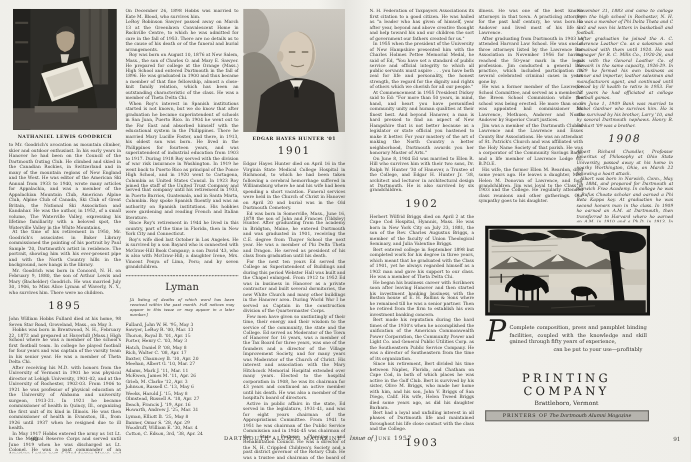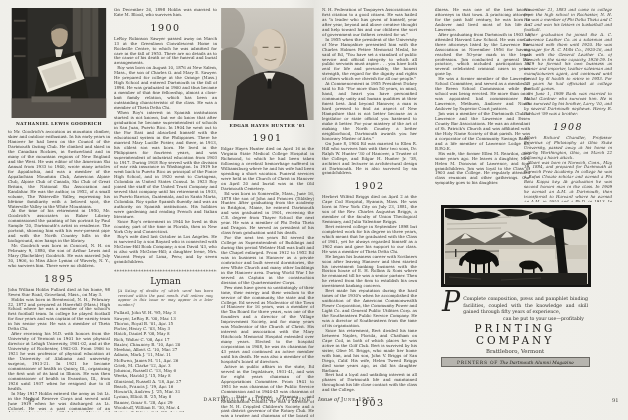--- a/index.html
+++ b/index.html
@@ -24,21 +24,21 @@
   .footer-issue .sc { letter-spacing:0.7px; font-variant:small-caps; }
   .ad { position:absolute; left:438px; top:205px; width:154px; }
   .ad-frame { display:block; width:150px; height:82px; margin-left:3px; }
   .ad-body { position:relative; margin-top:3px; }
   .ad-p { float:left; font-size:27px; font-style:italic; line-height:0.85; margin:1px 3px 0 4px; color:#23221f; }
   .ad-copy { font-size:4.7px; line-height:1.4; text-align:justify; padding:6px 4px 0 2px; color:#2f2d29; }
   .ad-copy-last { clear:none; text-align:right; font-size:4.7px; padding-right:8px; color:#2f2d29; }
   .ad-name { clear:both; text-align:center; margin-top:4px; white-space:nowrap; color:#1f1e1b; }
   .ad-the { font-size:8px; letter-spacing:1px; vertical-align:2px; margin-right:2px; }
   .ad-vermont { font-size:17px; letter-spacing:4px; }
-  .ad-name2 { text-align:center; font-size:10.5px; letter-spacing:3px; color:#1f1e1b; margin-top:1px; }
+  .ad-name2 { text-align:center; font-size:10.5px; letter-spacing:3px; color:#1f1e1b; margin-top:17px; }
   .ad-city { text-align:center; font-size:5.4px; margin-top:2.5px; color:#2f2d29; }
   .ad-banner { margin:3px 2px 0 3px; background:#b6b4ae; border:0.5px solid #6b6964; text-align:center; font-size:4.4px; padding:1.5px 0; color:#26251f; }
   .ad-banner .pre { letter-spacing:0.8px; }
   .ad-banner .ti { font-style:italic; }
 </style>
 </head>
 <body>
 
 <div class="spread">
 
@@ -73,21 +73,20 @@
         <div class="para">Hobbs was born in Brentwood, N. H., February 22, 1872 and prepared at Haverhill (Mass.) High School where he was a member of the school's first football team. In college he played football for four years and was captain of the varsity team in his senior year. He was a member of Theta Delta Chi.</div>
         <div class="para">After receiving his M.D. with honors from the University of Vermont in 1901 he was physical director at Lehigh University, 1901-02, and at the University of Rochester, 1902-03. From 1906 to 1921 he was professor of physical education at the University of Alabama and university surgeon, 1913-21. In 1921 he became commissioner of health in Quincy, Ill., organizing the first unit of its kind in Illinois. He was then commissioner of health in Evanston, Ill., from 1926 until 1937 when he resigned due to ill health.</div>
         <div class="para">In May 1917 Hobbs entered the army as 1st Lt. in the Medical Reserve Corps and served until June 1919 when he was discharged as Lt. Colonel. He was a past commander of an American Legion post, a 32nd degree Mason, and a member of Kiwanis and many medical, scientific, health and historical societies.</div>
       </div>
   </div>
 
   <div class="col flow" style="left:114px; top:8px; width:103px; height:404px;">
     <div class="flow">
         <div class="para">On December 26, 1898 Hobbs was married to Kate M. Blood, who survives him.</div>
       </div>
-    <div class="year-head">1900</div>
     <div class="flow">
         <div class="para">LeRoy Robinson Sawyer passed away on March 13 at the Greenlawn Convalescent Home in Rockville Centre, to which he was admitted for care in the fall of 1953. There are no details as to the cause of his death or of the funeral and burial arrangements.</div>
         <div class="para">Roy was born on August 10, 1876 at New Salem, Mass., the son of Charles O. and Mary E. Sawyer. He prepared for college at the Orange (Mass.) High School and entered Dartmouth in the fall of 1896. He was graduated in 1900 and thus became a member of that fine fellowship, almost a close-knit family relation, which has been an outstanding characteristic of the class. He was a member of Theta Delta Chi.</div>
         <div class="para">When Roy's interest in Spanish institutions started is not known, but we do know that after graduation he became superintendent of schools in San Juan, Puerto Rico. In 1904 he went out to the Far East and absorbed himself with the educational system in the Philippines. There he married Mary Lucille Foster, and there, in 1913, his oldest son was born. He lived in the Philippines for fourteen years, and was superintendent of industrial education from 1903 to 1917. During 1918 Roy served with the division of war risk insurance in Washington. In 1919 he went back to Puerto Rico as principal of the Ponce High School, and in 1920 went to Cartagena, Colombia as United States Consul. In 1923 Roy joined the staff of the United Trust Company and served that company until his retirement in 1933, in Puerto Barrios, Guatemala, and in Santa Marta, Colombia. Roy spoke Spanish fluently and was an authority on Spanish institutions. His hobbies were gardening and reading French and Italian literature.</div>
         <div class="para">Since Roy's retirement in 1944 he lived in this country, part of the time in Florida, then in New York City and Connecticut.</div>
         <div class="para">Roy's wife died last October in Los Angeles. He is survived by a son Bayard who is connected with McGraw-Hill Book Company; a son David '43, who is also with McGraw-Hill; a daughter Irene, Mrs. Vincent Penya of Lima, Peru; and by seven grandchildren.</div>
       </div>
     <div style="margin-top:4px;">
       <div class="stars">********************************************</div>
       <div class="deaths-head">Lyman</div>
@@ -145,21 +144,21 @@
         <div class="para">Ed was born in Somerville, Mass., June 16, 1878 the son of John and Frances (Tildsley) Hunter. After graduating from the academy in Bridgton, Maine, he entered Dartmouth and was graduated in 1901, receiving the C.E. degree from Thayer School the next year. He was a member of Phi Delta Theta and Dragon. He served as president of his class from graduation until his death.</div>
         <div class="para">For the next ten years Ed served the College as Superintendent of Buildings and during this period Webster Hall was built and the Chapel enlarged. From 1912 to 1952 Ed was in business in Hanover as a private contractor and built several dormitories, the new White Church and many other buildings in the Hanover area. During World War I he served as Captain in the construction division of the Quartermaster Corps.</div>
         <div class="para">Few men have given so unstintingly of their time, their energy and their wisdom to the service of the community, the state and the College. Ed served as Moderator of the Town of Hanover for 16 years, was a member of the Tax Board for three years, was one of the founders and a director of the Village Improvement Society, and for many years was Moderator of the Church of Christ. His interest and association with the Mary Hitchcock Memorial Hospital extended over many years. Elected to the hospital corporation in 1908, he was its chairman for 43 years and continued an active member until his death. He was also a member of the hospital's board of directors.</div>
         <div class="para">Active in public affairs in the state, Ed served in the legislature, 1931-41, and was for eight years chairman of the Appropriations Committee. From 1941 to 1951 he was chairman of the Public Service Commission and in 1944-45 was chairman of the State Postwar Planning and Rehabilitation Council. He was a director of the N. H. Crippled Children's Society and a past district governor of the Rotary Club. He was a trustee and chairman of the board of Bridgton Academy.</div>
       </div>
   </div>
 
   <div class="pagenum" style="left:28px; top:397px;">90</div>
   <div class="footer-mag">DARTMOUTH ALUMNI MAGAZINE</div>
 
-  <div class="col flow" style="left:322px; top:8px; width:95px; height:402px;">
+  <div class="col flow" style="left:336px; top:8px; width:95px; height:402px;">
     <div class="flow">
         <div class="para">N. H. Federation of Taxpayers Associations its first citation to a good citizen. He was hailed as "a leader who has given of himself, year after year, beyond and above creative thought and help toward his and our children the sort of government our fathers created for us."</div>
         <div class="para">In 1955 when the president of the University of New Hampshire presented him with the Charles Holmes Pettee Memorial Medal, he said of Ed, "You have set a standard of public service and official integrity to which all public servants must aspire . . . you have both zeal for life and personality, the honest strength, the regard for the dignity and rights of others which we cherish for all our people."</div>
         <div class="para">At Commencement in 1955 President Dickey said to Ed: "For more than 50 years, in mind, hand, and heart you have personified community unity and human qualities at their finest best. And beyond Hanover, a man is hard pressed to find an aspect of New Hampshire that is not better because as a legislator or state official you hastened to make it better. For your mastery of the art of making the North Country a better neighborhood, Dartmouth awards you her honorary Master of Arts."</div>
         <div class="para">On June 8, 1904 Ed was married to Ellen R. Hill who survives him with their two sons, Dr. Ralph W. Hunter '30 of Hanover, a Trustee of the College, and Edgar H. Hunter Jr. '38, architect and lecturer in architectural design at Dartmouth. He is also survived by six grandchildren.</div>
       </div>
     <div class="year-head">1902</div>
     <div class="flow">
         <div class="para">Herbert Wilfrid Briggs died on April 2 at the Cape Cod Hospital, Hyannis, Mass. He was born in New York City on July 23, 1881, the son of the Rev. Charles Augustus Briggs, a member of the faculty of Union Theological Seminary, and Julia Valentine Briggs.</div>
         <div class="para">Bert entered college in September 1898 but completed work for his degree in three years, which meant that he graduated with the Class of 1901, yet he always regarded himself as a 1902 man and gave his support to our class. He was a member of Theta Delta Chi.</div>

